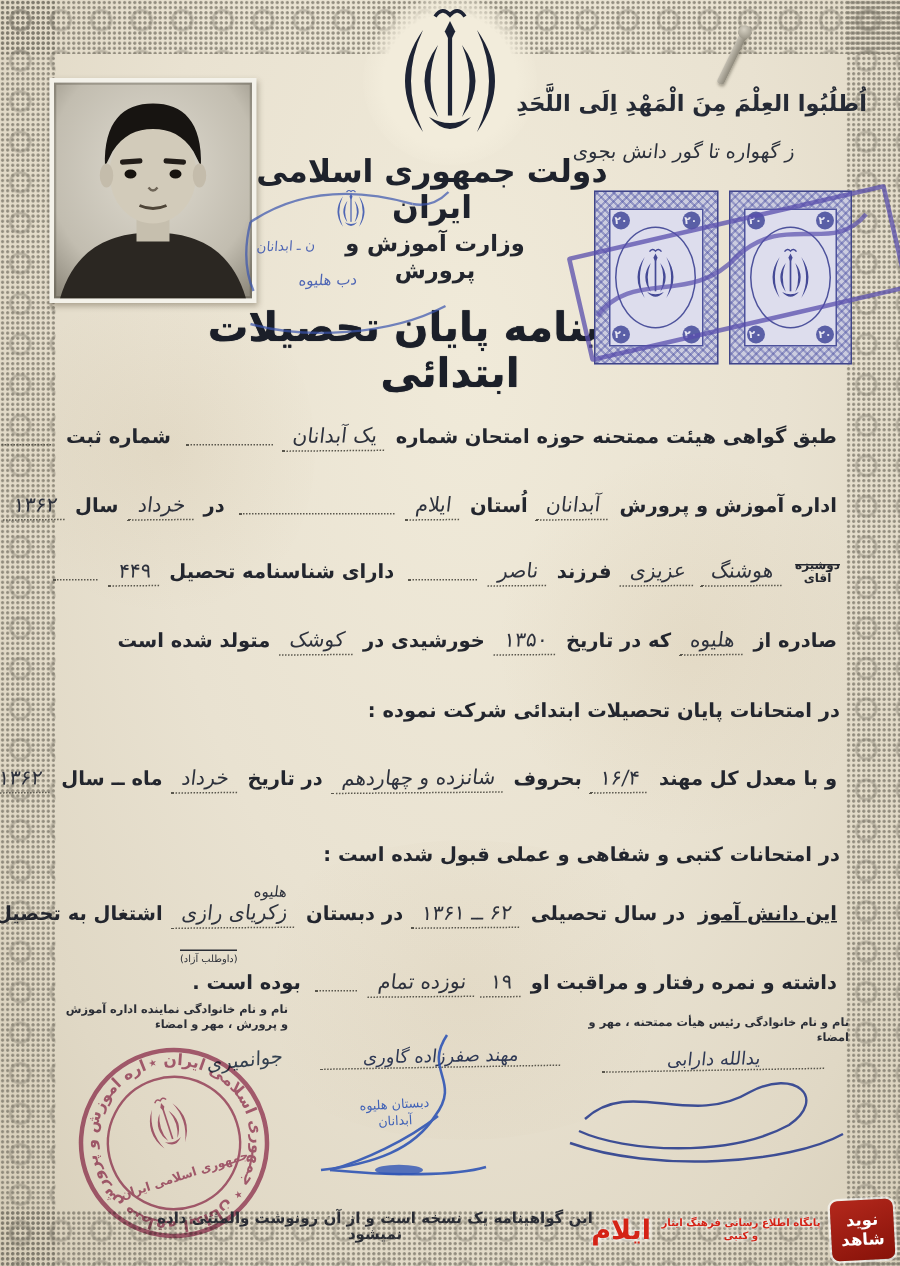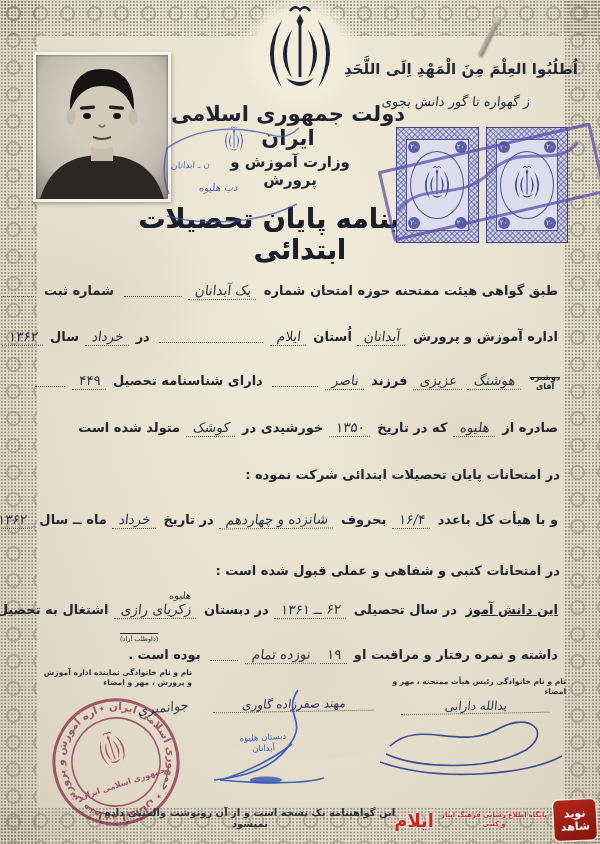--- a/index.html
+++ b/index.html
@@ -47,21 +47,21 @@
   
   .rev-wrap{left:396px;top:127px;width:172px;height:118px;display:flex;gap:7px;}
   .rstamp{width:82px;height:114px;background:#ccCDdf;border:1px solid #3f4488;position:relative;
     background-color:#cbccdf;
     background-image:
       repeating-linear-gradient(45deg, rgba(70,75,160,.40) 0 1.4px, transparent 1.4px 4px),
       repeating-linear-gradient(-45deg, rgba(70,75,160,.40) 0 1.4px, transparent 1.4px 4px);}
   .rstamp .panel{position:absolute;left:9px;top:11px;right:9px;bottom:11px;background:#dddded;
     border:1.4px solid #4d529c;display:flex;align-items:center;justify-content:center;}
   .rstamp .oval{width:52px;height:66px;border:1.6px solid #4d529c;border-radius:50%;display:flex;align-items:center;justify-content:center;color:#454a96;}
-  .rstamp .cnr{position:absolute;width:12px;height:12px;border-radius:50%;background:#5a5fa6;color:#e8e8f2;font-size:7px;line-height:12px;text-align:center;font-weight:normal;}
+  .rstamp .cnr{position:absolute;width:12px;height:12px;border-radius:50%;background:#5a5fa6;color:#e8e8f2;font-size:7px;line-height:12px;text-align:center;font-weight:bold;}
   .cnr.tl{left:1px;top:1px}.cnr.tr{right:1px;top:1px}.cnr.bl{left:1px;bottom:1px}.cnr.br{right:1px;bottom:1px}
   .cancel{left:383px;top:146px;width:212px;height:66px;border:3.5px solid rgba(88,78,172,.75);transform:rotate(-13deg);border-radius:2px;}
   
   .bl{position:absolute;right:40px;direction:rtl;white-space:nowrap;font-size:13px;font-weight:bold;color:#23262e;}
   .bl .sp{margin:0 2px;}
   .hw{display:inline-block;font-weight:normal;color:#2e323d;transform:skewX(-7deg) rotate(-.5deg);font-size:13.5px;}
   .onln{border-bottom:1.6px dotted #5a574d;padding:0 6px 1px 6px;}
   .dt{display:inline-block;border-bottom:1.6px dotted #5a574d;height:13px;transform:translateY(2px);margin:0 3px;}
   .stack{display:inline-flex;flex-direction:column;align-items:center;font-size:8px;line-height:9px;vertical-align:middle;margin-left:4px;}
   .stack .x{text-decoration:line-through;}
@@ -246,21 +246,21 @@
     <span class="sp">خورشیدی در</span>
     <span class="hw onln">کوشک</span>
     <span class="sp">متولد شده است</span>
   </div>
 
   <div class="bl" style="top:467px">
     <span>در امتحانات پایان تحصیلات ابتدائی شرکت نموده :</span>
   </div>
 
   <div class="bl" style="top:511px">
-    <span class="sp">و با هیأت کل باعدد</span>
+    <span class="sp">و با معدل کل مهند</span>
     <span class="hw onln">۱۶/۴</span>
     <span class="sp">بحروف</span>
     <span class="hw onln">شانزده و چهاردهم</span>
     <span class="sp">در تاریخ</span>
     <span class="hw onln">خرداد</span>
     <span class="sp">ماه ــ سال</span>
     <span class="hw onln">۱۳۶۲</span>
   </div>
 
   <div class="bl" style="top:563px">

